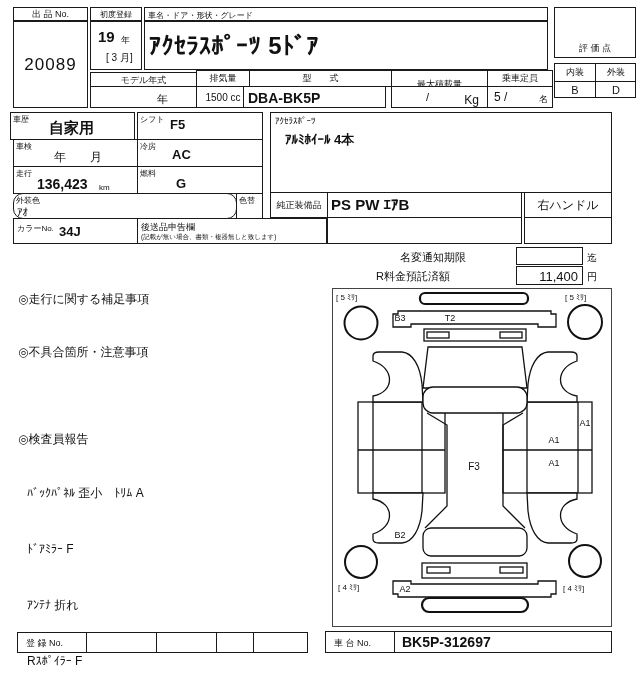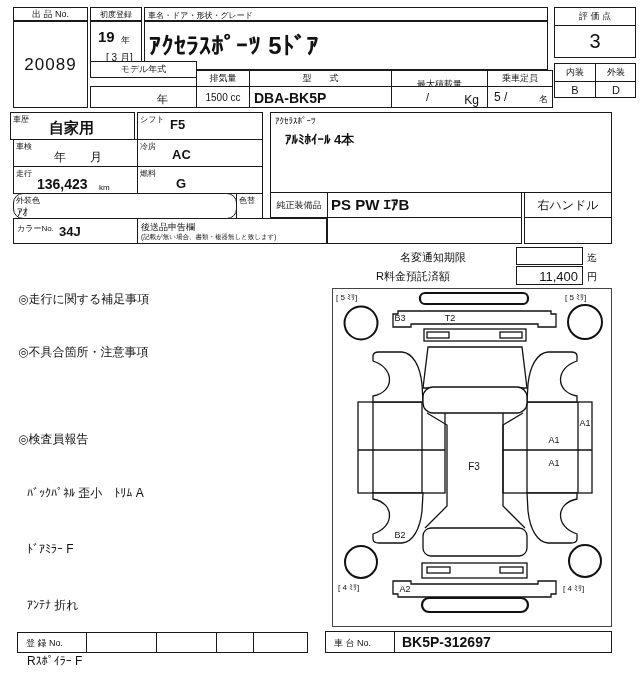--- a/index.html
+++ b/index.html
@@ -34,21 +34,21 @@
   </div>
 
   <div class="box" style="left:144px;top:7px;width:404px;height:14px;">
     <span class="txt" style="left:3px;top:2px;font-size:8px;">車名・ドア・形状・グレード</span>
   </div>
   <div class="box" style="left:144px;top:21px;width:404px;height:49px;">
     <span class="txt" style="left:4px;top:10px;font-size:24px;font-weight:bold;letter-spacing:0.5px;">ｱｸｾﾗｽﾎﾟｰﾂ 5ﾄﾞｱ</span>
   </div>
 
   <div class="box" style="left:554px;top:7px;width:82px;height:51px;">
-    <div style="box-sizing:border-box;border-bottom:1px solid #1a1a1a;height:18px;display:flex;align-items:center;justify-content:center;">
+    <div style="box-sizing:border-box;border-bottom:1px solid #1a1a1a;height:18px;display:flex;align-items:center;justify-content:center;margin-top:32px;">
       <span style="font-size:9px;">評 価 点</span>
     </div>
     <div class="cc" style="height:31px;">
       <span style="font-size:20px;">3</span>
     </div>
   </div>
   <div class="box" style="left:554px;top:63px;width:82px;height:35px;">
     <div class="vline" style="left:40px;top:0;height:33px;"></div>
     <div style="position:absolute;left:0;top:0;width:40px;height:17px;border-bottom:1px solid #1a1a1a;" class="cc">
         <span style="font-size:9px;">内装</span>
@@ -57,21 +57,21 @@
         <span style="font-size:9px;">外装</span>
       </div>
     <div style="position:absolute;left:0;top:18px;width:40px;height:15px;" class="cc">
         <span style="font-size:11px;">B</span>
       </div>
     <div style="position:absolute;left:41px;top:18px;width:40px;height:15px;" class="cc">
         <span style="font-size:11px;">D</span>
       </div>
   </div>
 
-  <div class="box cc" style="left:90px;top:61px;width:107px;height:17px;">
+  <div class="box cc" style="left:90px;top:72px;width:107px;height:17px;">
       <span style="font-size:9px;">モデル年式</span>
     </div>
   <div class="box cc" style="left:196px;top:70px;width:54px;height:17px;">
       <span style="font-size:9px;">排気量</span>
     </div>
   <div class="box cc" style="left:249px;top:70px;width:143px;height:17px;">
       <span style="font-size:9px;">型　　式</span>
     </div>
   <div class="box cc" style="left:391px;top:70px;width:97px;height:28px;">
       <span style="font-size:9px;">最大積載量</span>
@@ -79,21 +79,21 @@
   <div class="box cc" style="left:487px;top:70px;width:66px;height:17px;">
       <span style="font-size:9px;">乗車定員</span>
     </div>
 
   <div class="box" style="left:90px;top:86px;width:107px;height:22px;">
       <span class="txt" style="right:28px;top:5px;font-size:11px;">年</span>
     </div>
   <div class="box cc" style="left:196px;top:86px;width:54px;height:22px;">
       <span style="font-size:10px;">1500 cc</span>
     </div>
-  <div class="box" style="left:249px;top:86px;width:143px;height:22px;text-decoration:underline;">
+  <div class="box" style="left:243px;top:86px;width:143px;height:22px;text-decoration:underline;">
       <span class="txt" style="left:4px;top:3px;font-size:14px;font-weight:600;">DBA-BK5P</span>
     </div>
   <div class="box" style="left:391px;top:86px;width:97px;height:22px;">
     <span class="txt" style="left:34px;top:4px;font-size:11px;">/</span>
     <span class="txt" style="right:8px;top:6px;font-size:12px;">Kg</span>
   </div>
   <div class="box" style="left:487px;top:86px;width:66px;height:22px;">
     <span class="txt" style="left:6px;top:3px;font-size:12px;">5 /</span>
     <span class="txt" style="right:4px;top:6px;font-size:9px;">名</span>
   </div>

